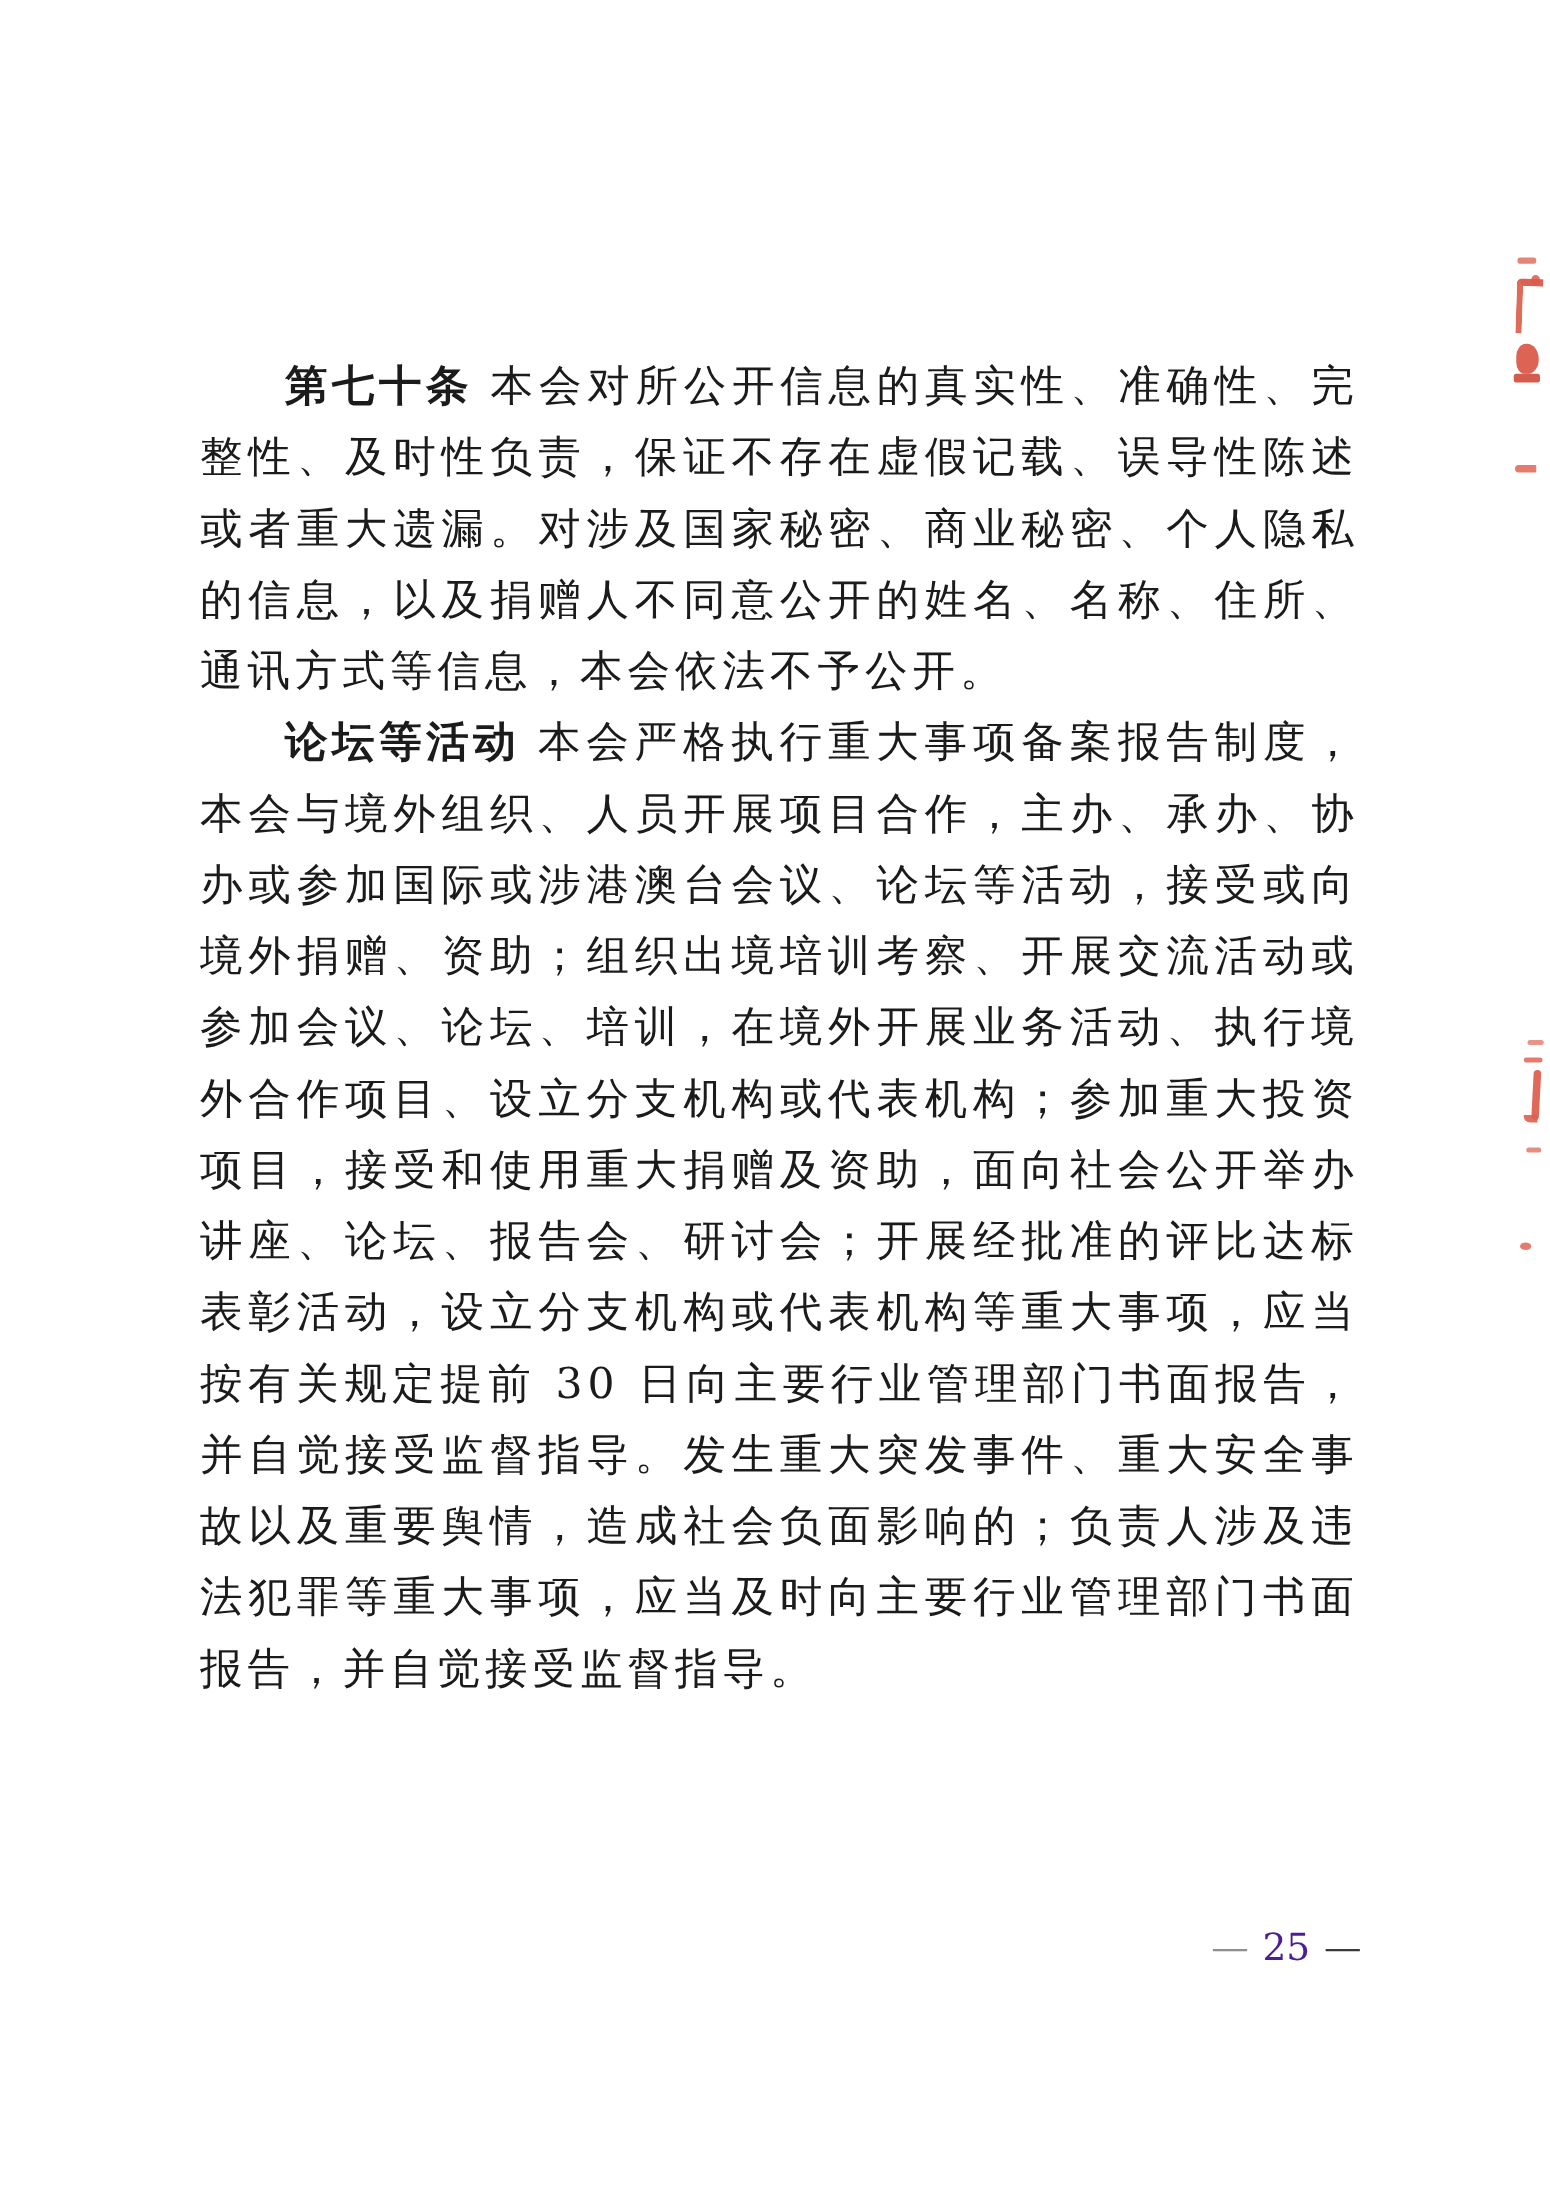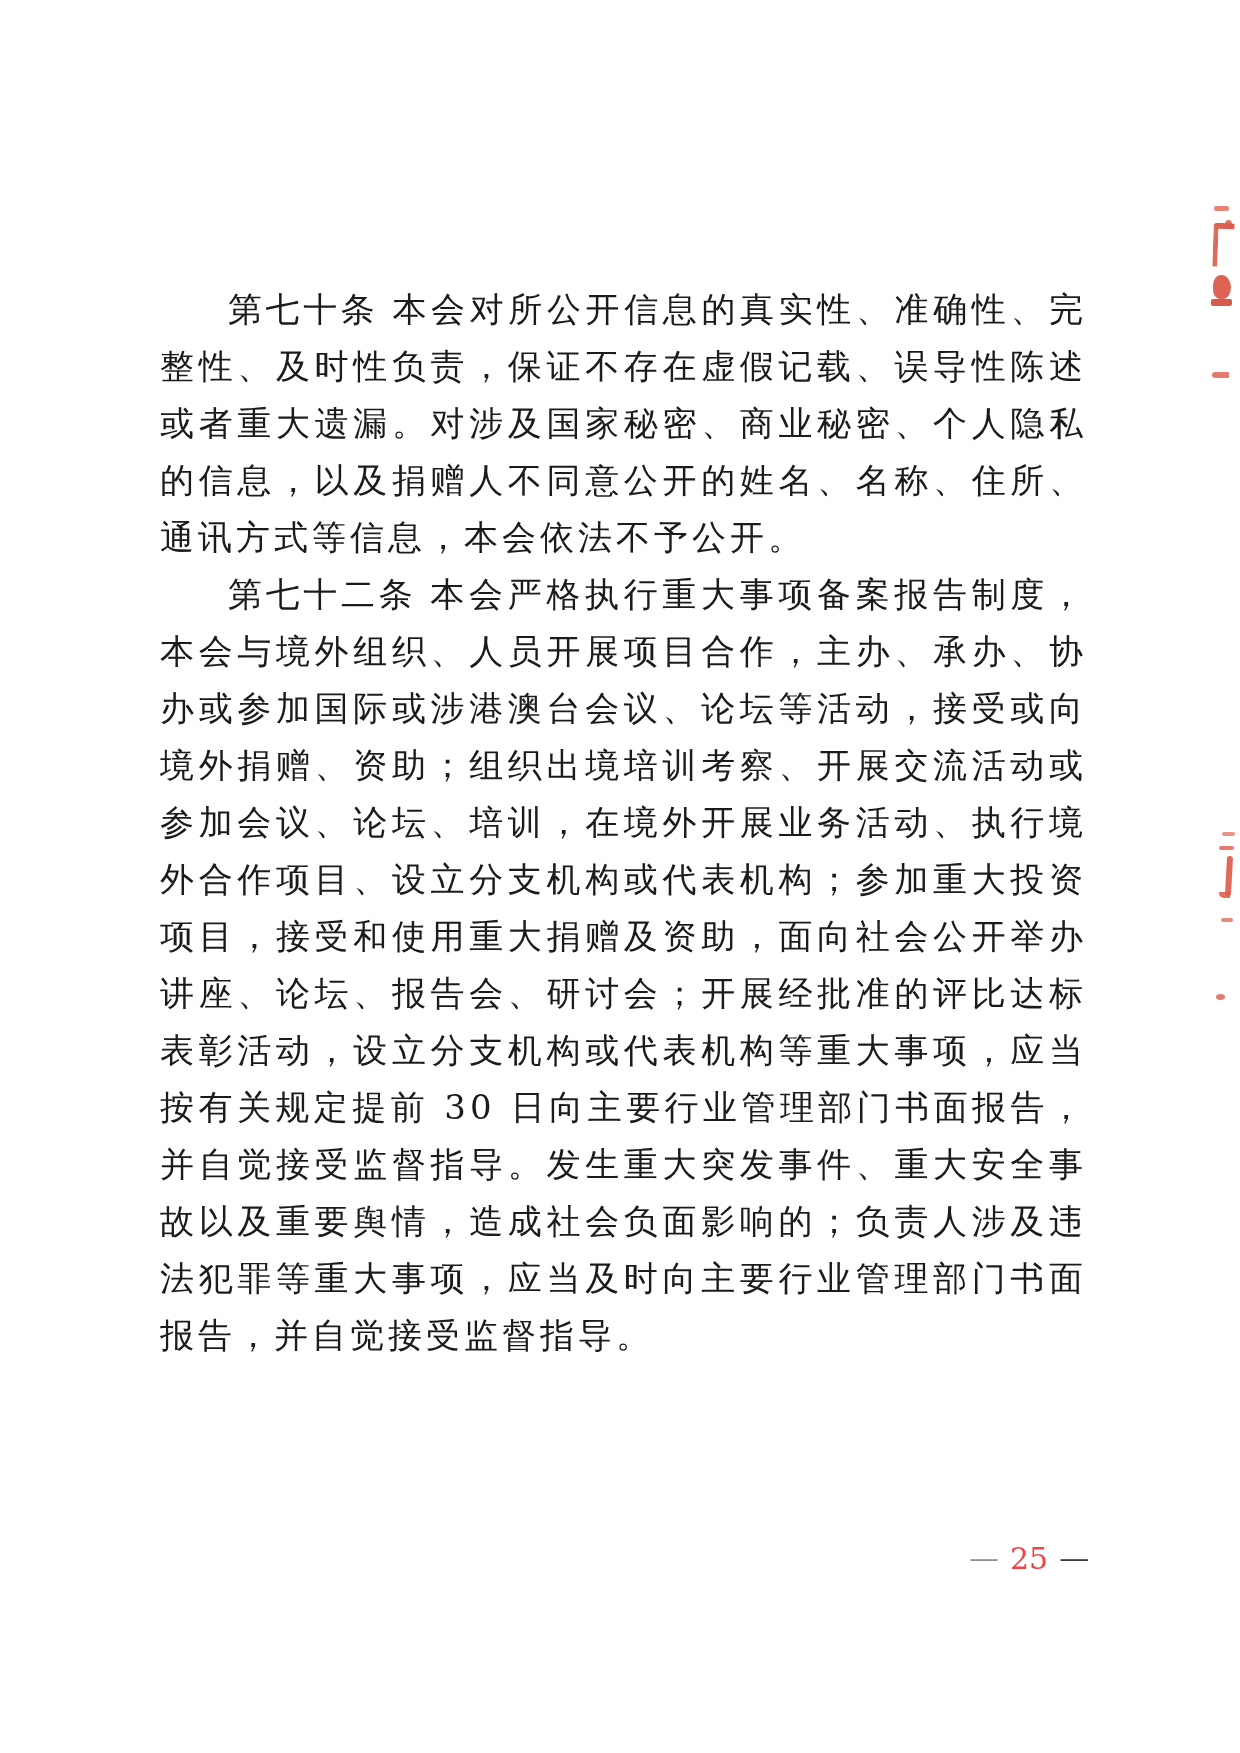--- a/index.html
+++ b/index.html
@@ -25,37 +25,37 @@
     line-height: 57px;
     letter-spacing: 4px;
     text-align: justify;
     text-justify: inter-character;
   }
   .para {
     margin: 0;
     text-indent: 68px;
   }
   .art-num {
-    font-weight: normal;
+    font-weight: bold;
     margin-right: 14px;
     letter-spacing: 3px;
   }
   
   .pagenum {
     position: absolute;
     top: 1541px;
     left: 969px;
     display: flex;
     align-items: center;
     gap: 11px;
     font-size: 30px;
     letter-spacing: 0;
   }
   .pagenum .dash-l { color: #8f8f8f; transform: scaleY(0.9); }
-  .pagenum .num    { color: #ef4444; }
+  .pagenum .num    { color: #4c1d95; }
   .pagenum .dash-r { color: #3a3a3a; transform: scaleY(0.9); }
   
   .sf { position: absolute; background: #dc5b4a; }
   .sf-a1 { left: 1214px; top: 206px; width: 15px; height: 5px;  border-radius: 2px; opacity: .75; }
   .sf-a2 { left: 1213px; top: 223px; width: 16px; height: 38px; background: none;
            border-left: 5px solid #dc5b4a; border-top: 6px solid #d85040;
            border-top-left-radius: 4px; opacity: .9; transform: rotate(2deg); }
   .sf-a2b{ left: 1225px; top: 220px; width: 7px;  height: 8px;  border-radius: 50%; opacity: .85; }
   .sf-a3 { left: 1213px; top: 275px; width: 18px; height: 24px; border-radius: 45% 55% 50% 40%;
            background: #d95243; opacity: .9; }
@@ -70,21 +70,21 @@
 </style>
 </head>
 <body>
 
 <div class="page">
 
   <div class="content">
     <p class="para"><b class="art-num">第七十条</b><span>本会对所公开信息的真实性、准确性、完整性、及时性负责，保证不存在虚假记载、误导性陈述或者重大遗漏。对涉及国家秘密、商业秘密、个人隐私的信息，以及捐赠人不同意公开的姓名、名称、住所、通讯方式等信息，本会依法不予公开。</span></p>
 
 
-    <p class="para"><b class="art-num">第七十二条</b><span>本会严格执行重大事项备案报告制度，本会与境外组织、人员开展项目合作，主办、承办、协办或参加国际或涉港澳台会议、论坛等活动，接受或向境外捐赠、资助；组织出境培训考察、开展交流活动或参加会议、论坛、培训，在境外开展业务活动、执行境外合作项目、设立分支机构或代表机构；参加重大投资项目，接受和使用重大捐赠及资助，面向社会公开举办讲座、论坛、报告会、研讨会；开展经批准的评比达标表彰活动，设立分支机构或代表机构等重大事项，应当按有关规定提前 30 日向主要行业管理部门书面报告，并自觉接受监督指导。发生重大突发事件、重大安全事故以及重要舆情，造成社会负面影响的；负责人涉及违法犯罪等重大事项，应当及时向主要行业管理部门书面报告，并自觉接受监督指导。</span></p>
+    <p class="para"><b class="art-num">论坛等活动</b><span>本会严格执行重大事项备案报告制度，本会与境外组织、人员开展项目合作，主办、承办、协办或参加国际或涉港澳台会议、论坛等活动，接受或向境外捐赠、资助；组织出境培训考察、开展交流活动或参加会议、论坛、培训，在境外开展业务活动、执行境外合作项目、设立分支机构或代表机构；参加重大投资项目，接受和使用重大捐赠及资助，面向社会公开举办讲座、论坛、报告会、研讨会；开展经批准的评比达标表彰活动，设立分支机构或代表机构等重大事项，应当按有关规定提前 30 日向主要行业管理部门书面报告，并自觉接受监督指导。发生重大突发事件、重大安全事故以及重要舆情，造成社会负面影响的；负责人涉及违法犯罪等重大事项，应当及时向主要行业管理部门书面报告，并自觉接受监督指导。</span></p>
   </div>
 
   <div class="pagenum">
     <span class="dash-l">—</span>
     <span class="num">25</span>
     <span class="dash-r">—</span>
   </div>
 
   <div class="sf sf-a1"></div>
   <div class="sf sf-a2"></div>

